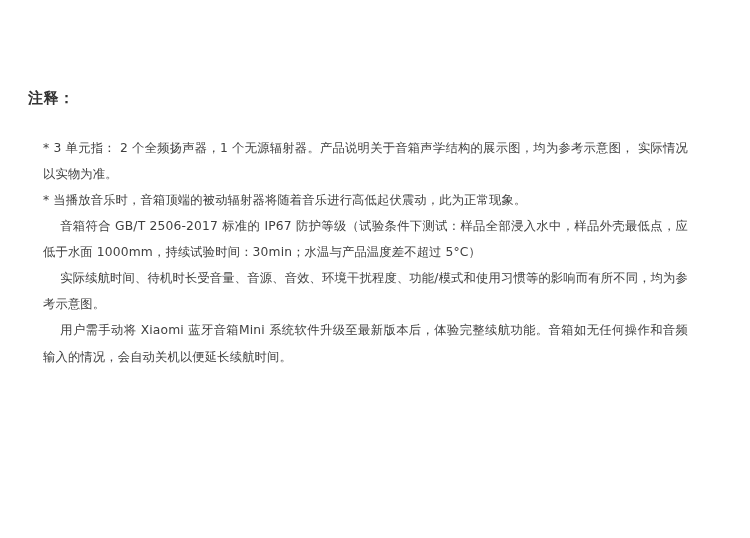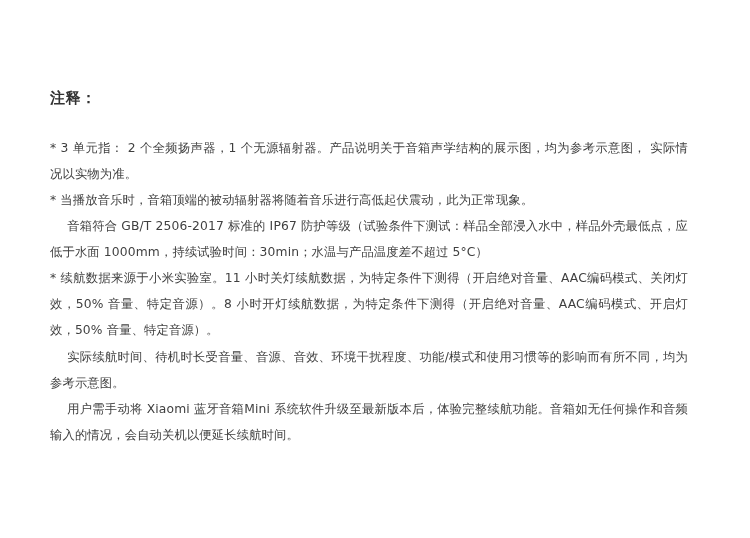--- a/index.html
+++ b/index.html
@@ -12,32 +12,33 @@
     background: #ffffff;
     font-family: "DejaVu Sans", "Liberation Sans", sans-serif;
     color: #3c3c3c;
     overflow: hidden;
   }
   .page {
     position: relative;
     width: 750px;
     height: 442px;
     box-sizing: border-box;
-    padding: 88px 62px 0 50px;
+    padding: 88px 62px 0 28px;
   }
   .doc-title {
     font-size: 15px;
     font-weight: bold;
     color: #333333;
     letter-spacing: 0.5px;
     margin: 0 0 26px 0;
     line-height: 1.4;
   }
   .note-block {
     margin-bottom: 3px;
+    margin-left: 15px;
   }
   .note-line {
     font-size: 12.3px;
     line-height: 2.12;
     color: #3f3f3f;
     text-align: justify;
     text-justify: inter-ideograph;
     letter-spacing: 0.15px;
     margin: 0;
   }
@@ -52,18 +53,17 @@
 <body>
 
 <div class="page">
 
   <h1 class="doc-title">注释：</h1>
 
   <div class="note-block">
     <p class="note-line hang">* 3 单元指： 2 个全频扬声器，1 个无源辐射器。产品说明关于音箱声学结构的展示图，均为参考示意图， 实际情况以实物为准。</p>
     <p class="note-line hang">* 当播放音乐时，音箱顶端的被动辐射器将随着音乐进行高低起伏震动，此为正常现象。</p>
     <p class="note-line indent">音箱符合 GB/T 2506-2017 标准的 IP67 防护等级（试验条件下测试：样品全部浸入水中，样品外壳最低点，应低于水面 1000mm，持续试验时间：30min；水温与产品温度差不超过 5°C）</p>
-    <p class="note-line hang">* 续航数据来源于小米实验室。11 小时关灯续航数据，为特定条件下测得（开启绝对音量、AAC编码模式、关闭灯效，50% 音量、特定音源）。8 小时开灯续航数据，为特定条件下测得（开启绝对音量、AAC编码模式、开启灯效，50% 音量、特定音源）。</p>
     <p class="note-line indent">实际续航时间、待机时长受音量、音源、音效、环境干扰程度、功能/模式和使用习惯等的影响而有所不同，均为参考示意图。</p>
     <p class="note-line indent">用户需手动将 Xiaomi 蓝牙音箱Mini 系统软件升级至最新版本后，体验完整续航功能。音箱如无任何操作和音频输入的情况，会自动关机以便延长续航时间。</p>
   </div>
 
 </div>
 
 </body></html>

